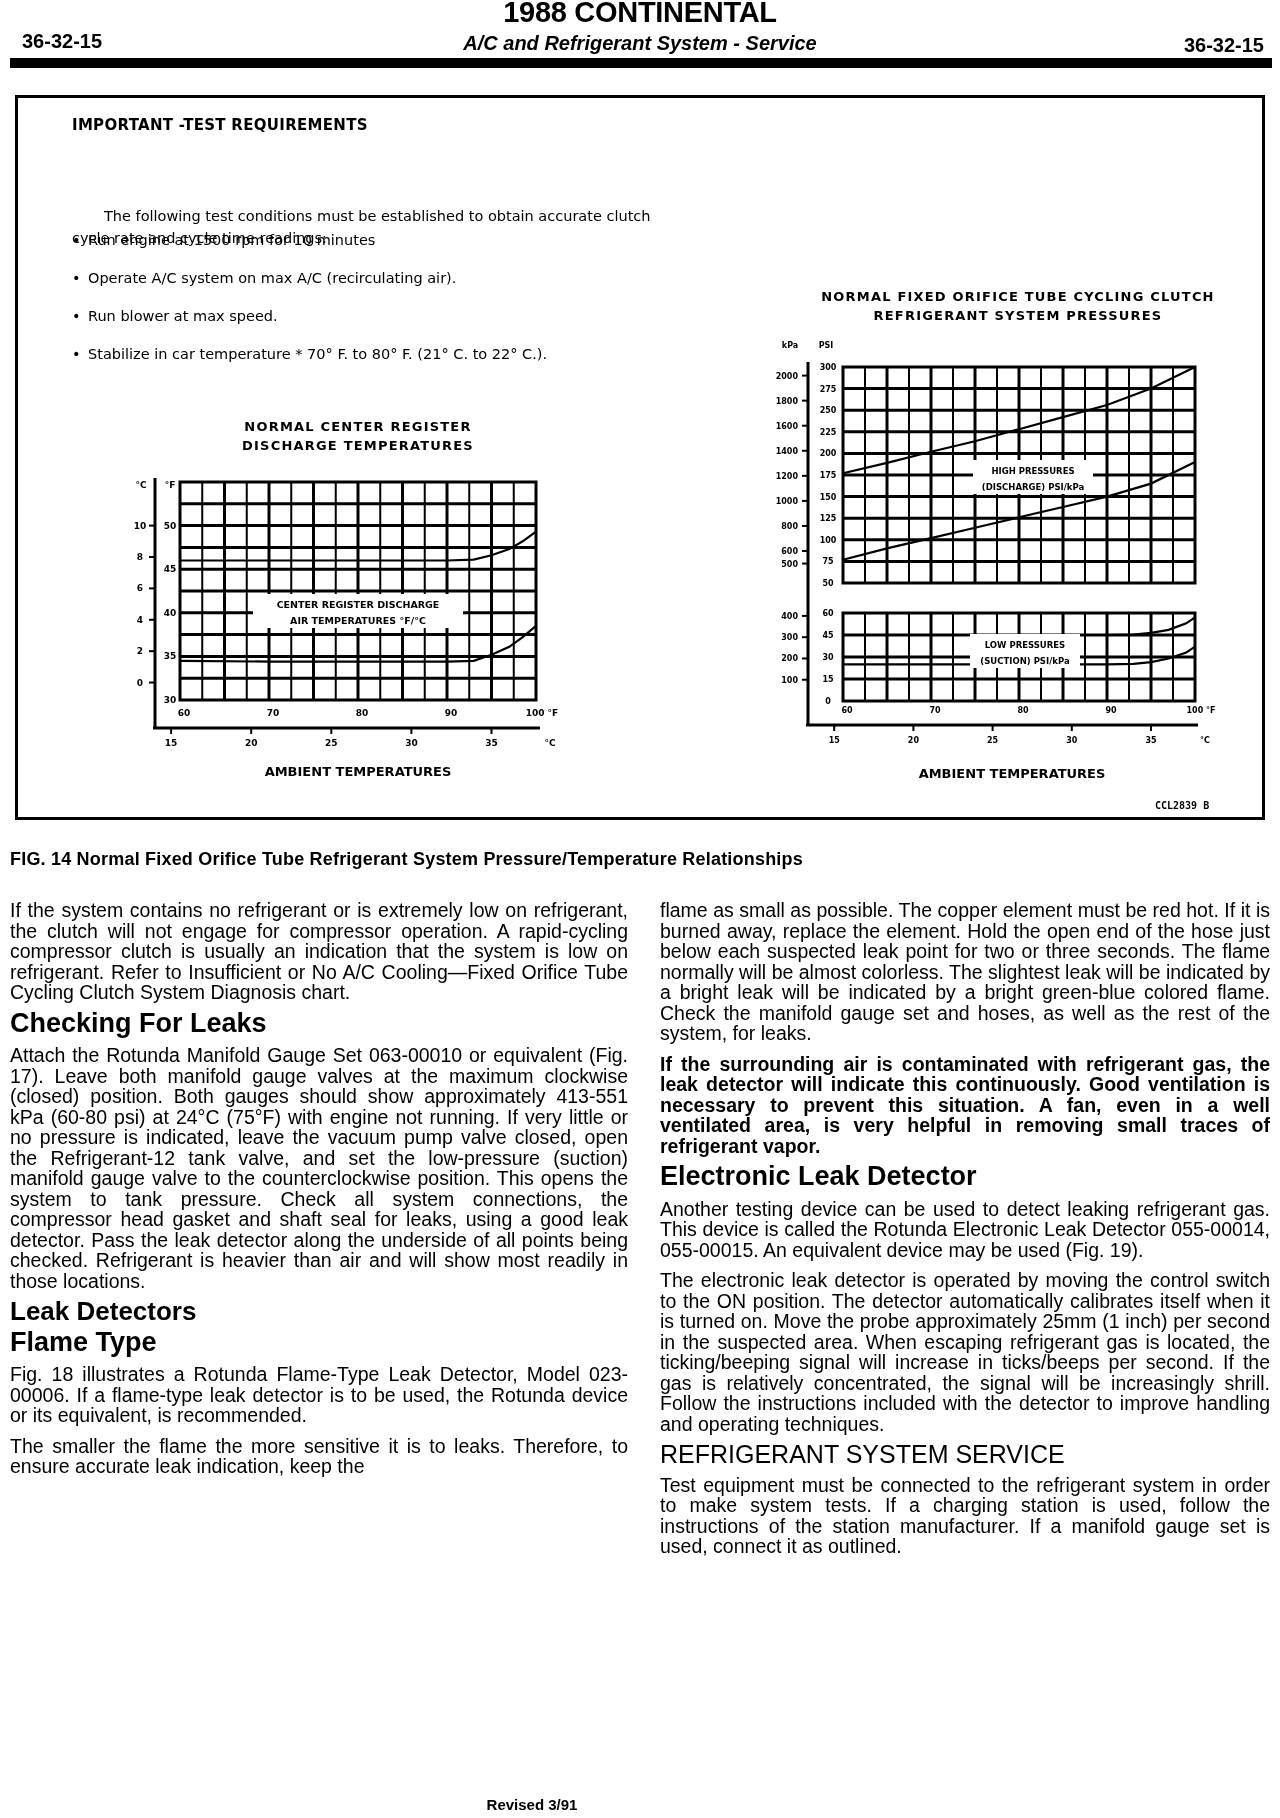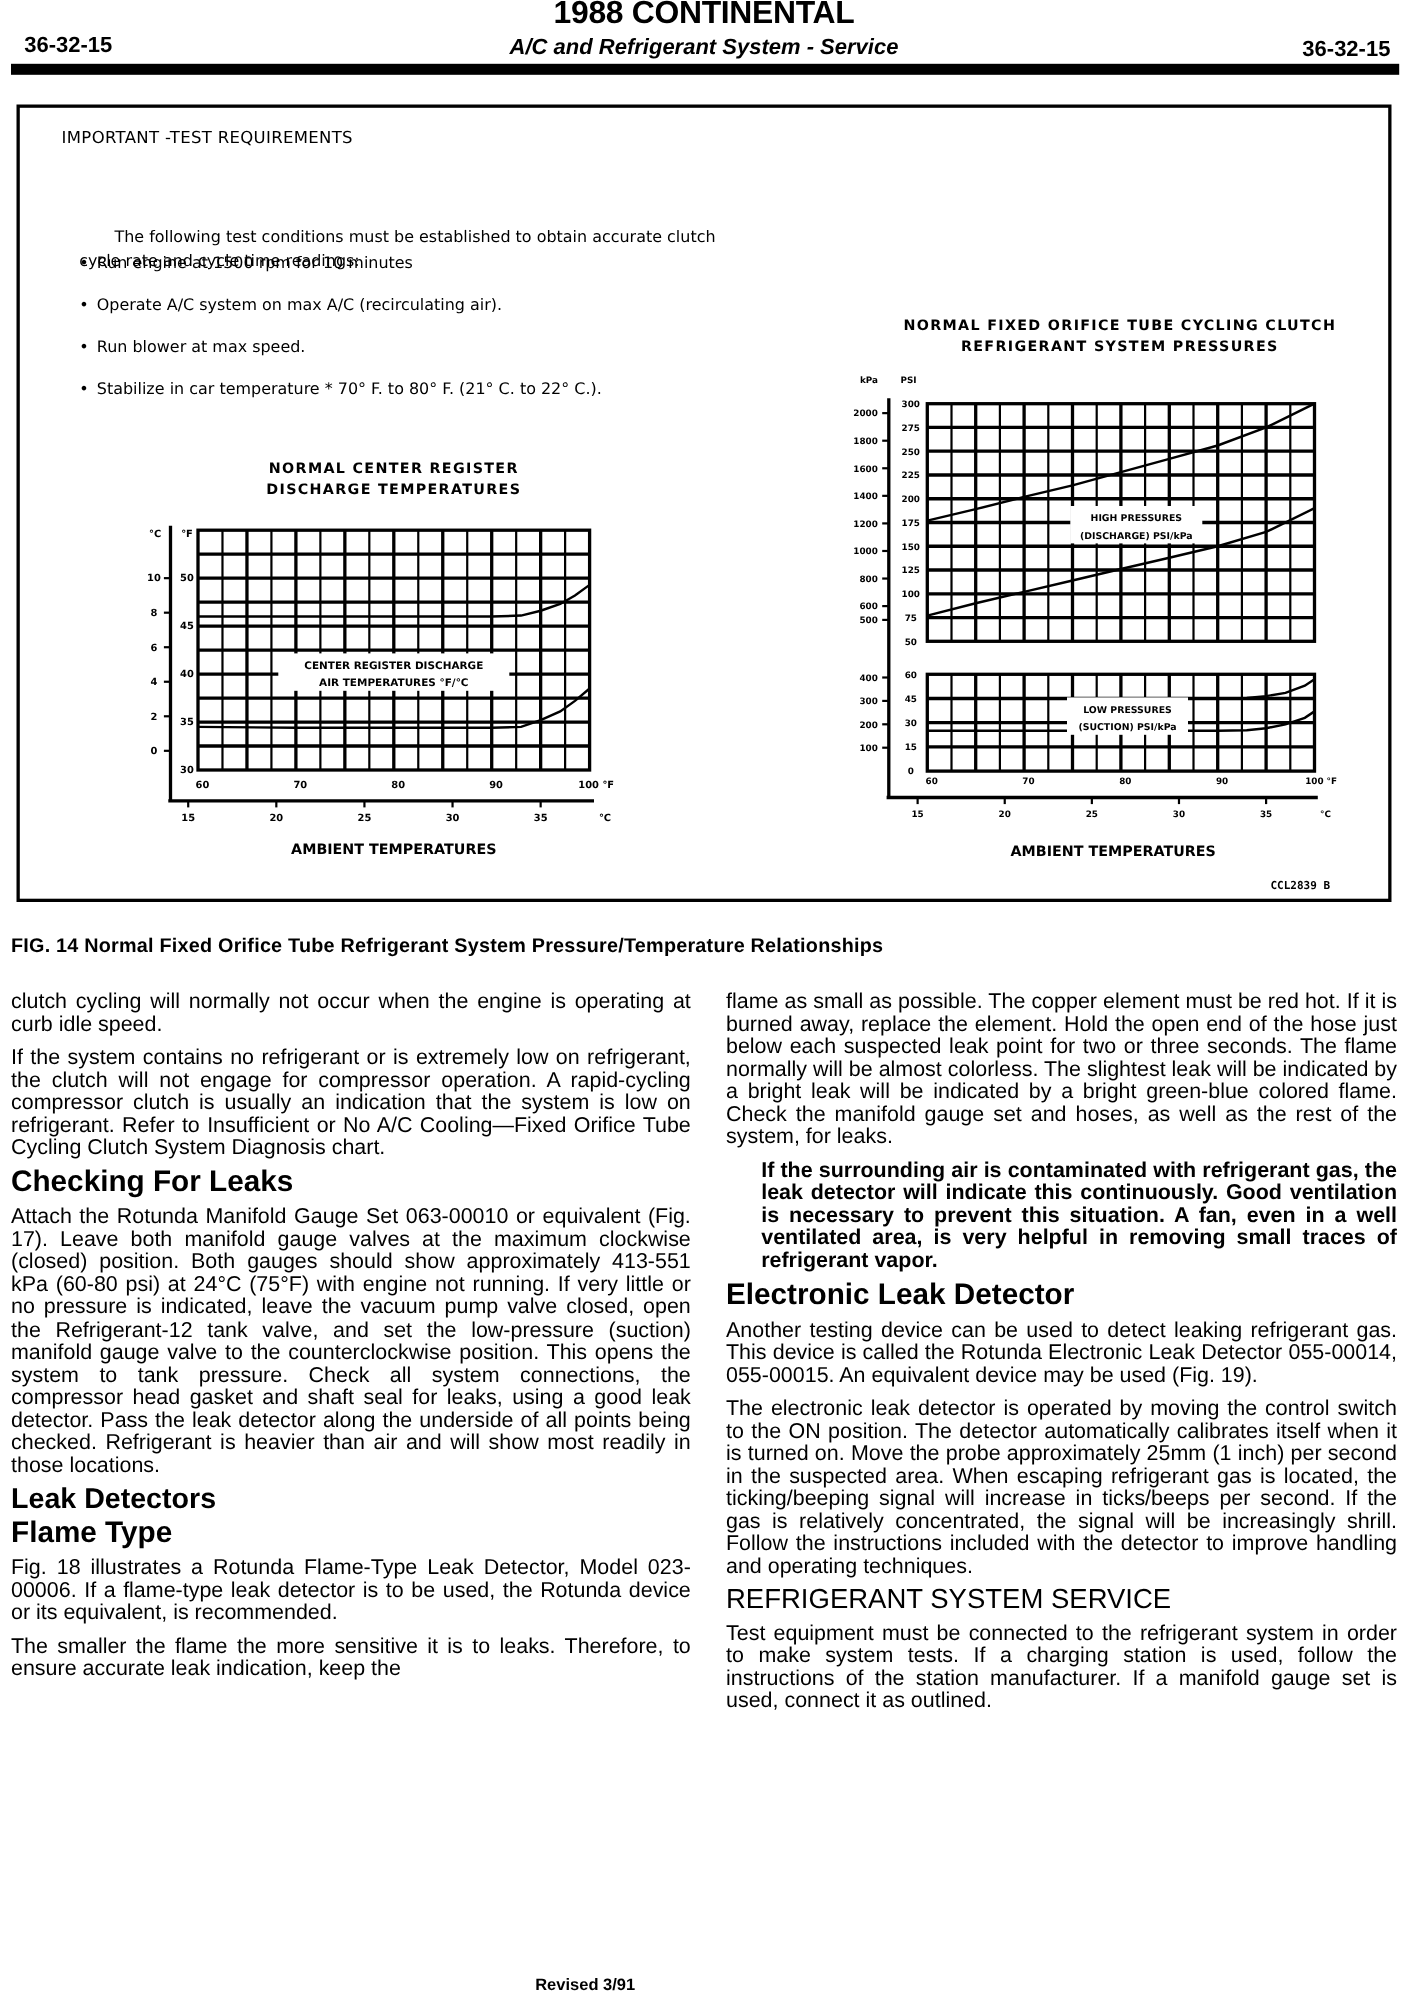--- a/index.html
+++ b/index.html
@@ -5,37 +5,37 @@
   html, body { margin: 0; padding: 0; background: #fff; }
   body { width: 1280px; height: 1818px; position: relative; overflow: hidden; color: #000;
          font-family: "Liberation Sans", sans-serif; }
   .abs { position: absolute; }
   #hdr-title { left: 0; width: 1280px; top: -4px; text-align: center; font-size: 29px; font-weight: bold; letter-spacing: -0.3px; }
   #hdr-left { left: 22px; top: 30px; font-size: 20px; font-weight: bold; }
   #hdr-right { right: 16px; top: 34px; font-size: 20px; font-weight: bold; }
   #hdr-sub { left: 0; width: 1280px; top: 32px; text-align: center; font-size: 20px; font-weight: bold; font-style: italic; }
   #hdr-rule { left: 10px; top: 58px; width: 1262px; height: 10px; background: #000; }
   #fig-box { left: 15px; top: 95px; width: 1250px; height: 725px; border: 3px solid #000; box-sizing: border-box; }
-  .req-title { left: 56px; top: 116px; font-size: 15px; letter-spacing: 0.3px; font-family: "DejaVu Sans", sans-serif; }
+  .req-title { left: 72px; top: 116px; font-size: 15px; letter-spacing: 0.3px; font-family: "DejaVu Sans", sans-serif; font-weight: bold; }
   .req-intro { left: 72px; top: 161px; width: 580px; font-size: 14.5px; line-height: 22px; font-family: "DejaVu Sans", sans-serif; text-indent: 32px; margin-top: 44px; }
   .req-list { left: 72px; top: 232px; font-size: 14.5px; font-family: "DejaVu Sans", sans-serif; }
   .req-list div { height: 38px; }
   .req-list .bullet { display: inline-block; width: 16px; }
   .chart-title { text-align: center; font-weight: bold; font-size: 13px; letter-spacing: 1.2px; line-height: 19px; font-family: "DejaVu Sans", sans-serif; }
   #fig-code { left: 1155px; top: 800px; font-size: 10px; font-weight: bold; font-family: "DejaVu Sans Mono", monospace; }
   #fig-caption { left: 10px; top: 849px; font-size: 18px; font-weight: bold; letter-spacing: 0.2px; }
   svg text { font-family: "DejaVu Sans", sans-serif; font-weight: bold; }
   .col { position: absolute; top: 900px; width: 618px; font-size: 19.5px; line-height: 20.5px; text-align: justify; }
   #col-left { left: 10px; }
   #col-right { left: 660px; width: 610px; }
   .col p { margin: 0 0 10px 0; }
   .col h3 { margin: 0 0 12px 0; font-size: 27px; font-weight: bold; }
   .col h2 { margin: 2px 0 10px 0; font-size: 25px; font-weight: normal; }
   .col .h1 { font-size: 26px; font-weight: bold; margin: 0 0 10px 0; }
-  .col .bold { font-weight: bold; margin-left: 32px; }
+  .col .bold { font-weight: bold; }
   #footer { left: 0; width: 1064px; top: 1796px; text-align: center; font-size: 15px; font-weight: bold; }
 </style>
 </head>
 <body>
 
 <div class="abs" id="hdr-title">1988 CONTINENTAL</div>
 <div class="abs" id="hdr-left">36-32-15</div>
 <div class="abs" id="hdr-sub">A/C and Refrigerant System - Service</div>
 <div class="abs" id="hdr-right">36-32-15</div>
 <div class="abs" id="hdr-rule"></div>
@@ -250,21 +250,20 @@
       <text x="1025" y="648" font-size="8.5" text-anchor="middle">LOW PRESSURES</text>
       <text x="1025" y="664" font-size="8.5" text-anchor="middle">(SUCTION) PSI/kPa</text>
       <text x="1012" y="778" font-size="13" text-anchor="middle">AMBIENT TEMPERATURES</text>
     </g>
 </svg>
 
 <div class="abs" id="fig-code">CCL2839 B</div>
 <div class="abs" id="fig-caption">FIG. 14 Normal Fixed Orifice Tube Refrigerant System Pressure/Temperature Relationships</div>
 
 <div class="col" id="col-left">
-  <p>clutch cycling will normally not occur when the engine is operating at curb idle speed.</p>
   <p>If the system contains no refrigerant or is extremely low on refrigerant, the clutch will not engage for compressor operation. A rapid-cycling compressor clutch is usually an indication that the system is low on refrigerant. Refer to Insufficient or No A/C Cooling—Fixed Orifice Tube Cycling Clutch System Diagnosis chart.</p>
   <h3>Checking For Leaks</h3>
   <p>Attach the Rotunda Manifold Gauge Set 063-00010 or equivalent (Fig. 17). Leave both manifold gauge valves at the maximum clockwise (closed) position. Both gauges should show approximately 413-551 kPa (60-80 psi) at 24°C (75°F) with engine not running. If very little or no pressure is indicated, leave the vacuum pump valve closed, open the Refrigerant-12 tank valve, and set the low-pressure (suction) manifold gauge valve to the counterclockwise position. This opens the system to tank pressure. Check all system connections, the compressor head gasket and shaft seal for leaks, using a good leak detector. Pass the leak detector along the underside of all points being checked. Refrigerant is heavier than air and will show most readily in those locations.</p>
   <div class="h1">Leak Detectors</div>
   <h3>Flame Type</h3>
   <p>Fig. 18 illustrates a Rotunda Flame-Type Leak Detector, Model 023-00006. If a flame-type leak detector is to be used, the Rotunda device or its equivalent, is recommended.</p>
   <p>The smaller the flame the more sensitive it is to leaks. Therefore, to ensure accurate leak indication, keep the</p>
 </div>
 
 <div class="col" id="col-right">

